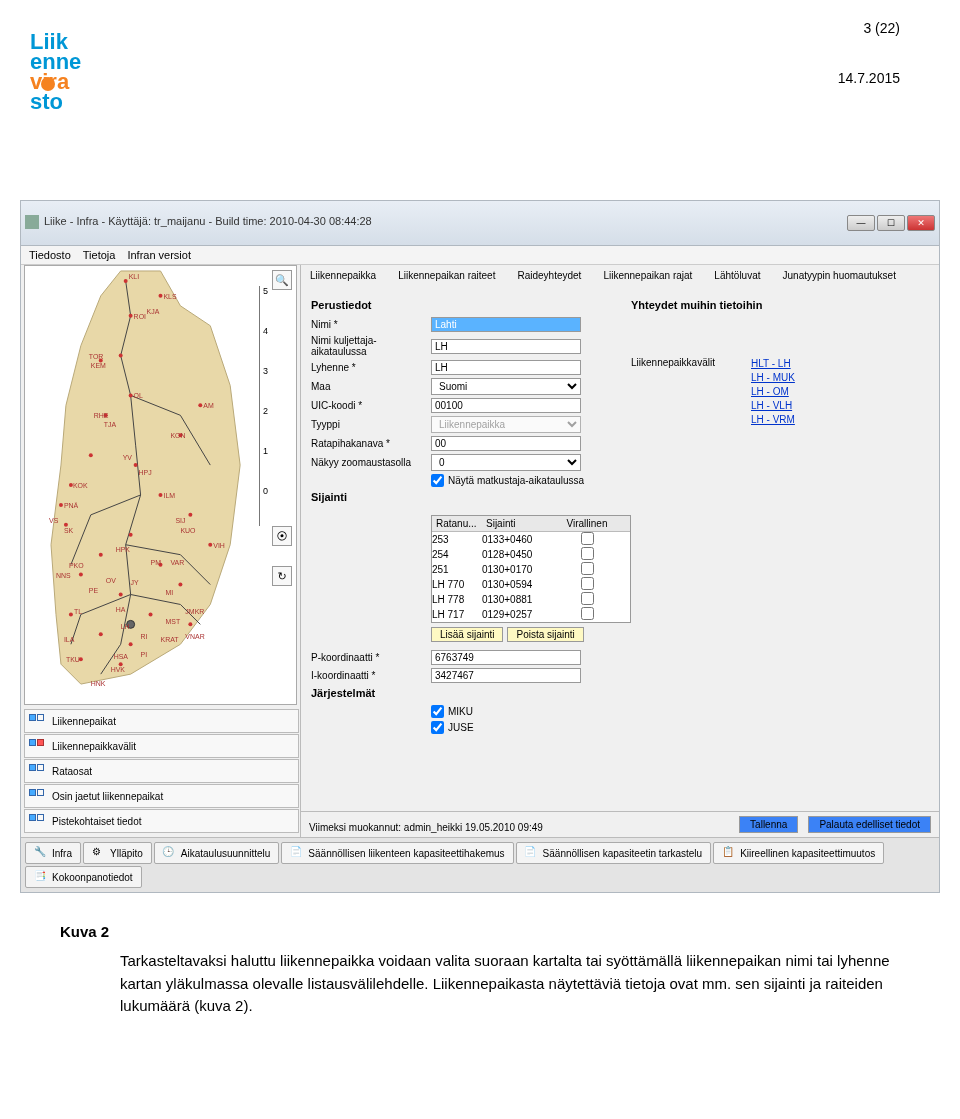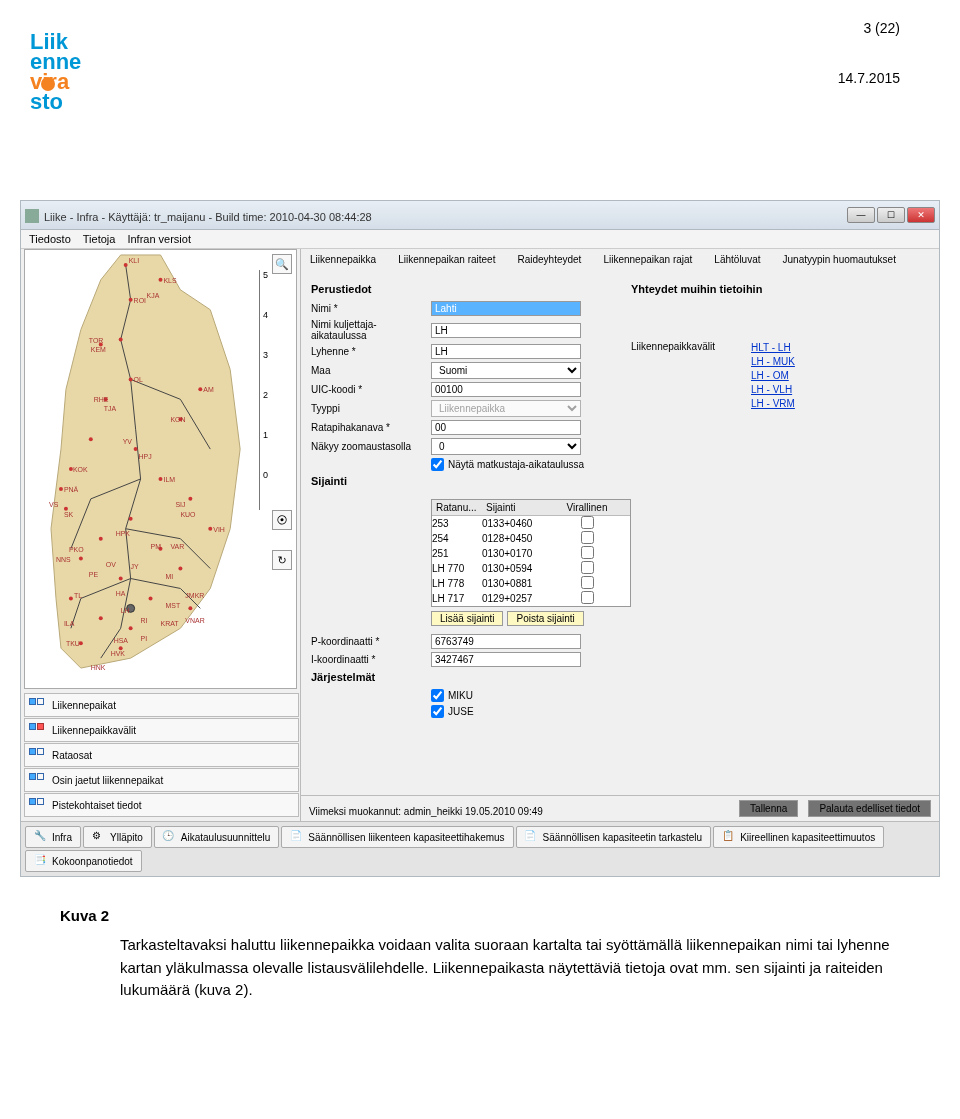--- a/index.html
+++ b/index.html
@@ -4,21 +4,21 @@
 <style>
   * { box-sizing: border-box; margin: 0; padding: 0; }
   body { font-family: Arial, sans-serif; font-size: 11px; background: #fff; color: #000; width: 960px; }
   
   .page-header { position: relative; padding: 20px 60px 10px 30px; height: 140px; }
   .logo { position: absolute; left: 30px; top: 29px; }
   .page-num { position: absolute; right: 60px; top: 20px; font-size: 14px; }
   .page-date { position: absolute; right: 60px; top: 70px; font-size: 14px; }
   
   .app-window { margin: 60px 20px 10px 20px; border: 1px solid #b0b8c0; background: #f0f0f0; }
-  .titlebar { display: flex; align-items: flex-end; background: linear-gradient(#e8eef5, #d5dee8); padding: 6px 4px; border-bottom: 1px solid #b0b8c0; }
+  .titlebar { display: flex; align-items: flex-start; background: linear-gradient(#e8eef5, #d5dee8); padding: 14px 4px; border-bottom: 1px solid #b0b8c0; }
   .titlebar-icon { width: 14px; height: 14px; background: #8a9; margin-right: 5px; }
   .titlebar-text { flex: 1; font-size: 11px; color: #333; }
   .win-buttons { display: flex; gap: 2px; }
   .win-btn { width: 28px; height: 16px; border: 1px solid #888; background: linear-gradient(#eee,#ccc); font-size: 9px; display: flex; align-items: center; justify-content: center; border-radius: 2px; }
   .win-btn.close { background: linear-gradient(#e77,#c33); color: #fff; }
   
   .menubar { display: flex; gap: 12px; padding: 3px 8px; background: #f4f4f4; font-size: 11px; border-bottom: 1px solid #ccc; }
   .menubar span { cursor: default; }
   
   .app-body { display: flex; background: #f0f0f0; }
@@ -66,21 +66,21 @@
   .loc-table .c-a { width: 50px; }
   .loc-table .c-b { width: 80px; }
   .loc-table .c-c { width: 50px; text-align: center; }
   .loc-btns { margin-left: 120px; display: flex; gap: 4px; }
   .loc-btns button { font-size: 10px; padding: 1px 8px; border: 1px solid #999; background: #fef9c3; }
   
   .link-list a { color: #0033cc; text-decoration: underline; font-size: 10px; display: block; line-height: 1.4; }
   
   .status-row { display: flex; padding: 4px 8px; border-top: 1px solid #bbb; font-size: 10px; align-items: flex-end; gap: 10px; }
   .status-row .sp { flex: 1; }
-  .status-row button { font-size: 10px; padding: 2px 10px; border: 1px solid #999; background: #737373; }
+  .status-row button { font-size: 10px; padding: 2px 10px; border: 1px solid #999; background: #3b82f6; }
   
   .bottom-tabs { display: flex; padding: 4px; gap: 2px; background: #e4e4e4; border-top: 1px solid #bbb; flex-wrap: wrap; }
   .btab { display: flex; align-items: center; gap: 4px; padding: 3px 8px; border: 1px solid #aaa; background: #f4f4f4; font-size: 10px; border-radius: 2px; }
   .btab .bi { width: 14px; height: 14px; }
   
   .caption { margin: 30px 60px 10px 60px; font-size: 15px; font-weight: bold; }
   .body-text { margin: 10px 60px 40px 120px; font-size: 15px; line-height: 1.5; }
 </style>
 </head>
 <body>

